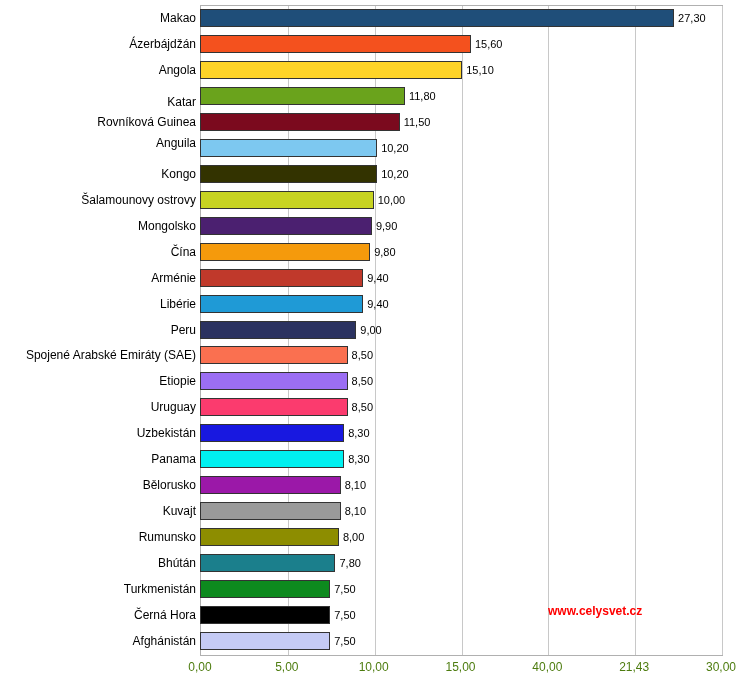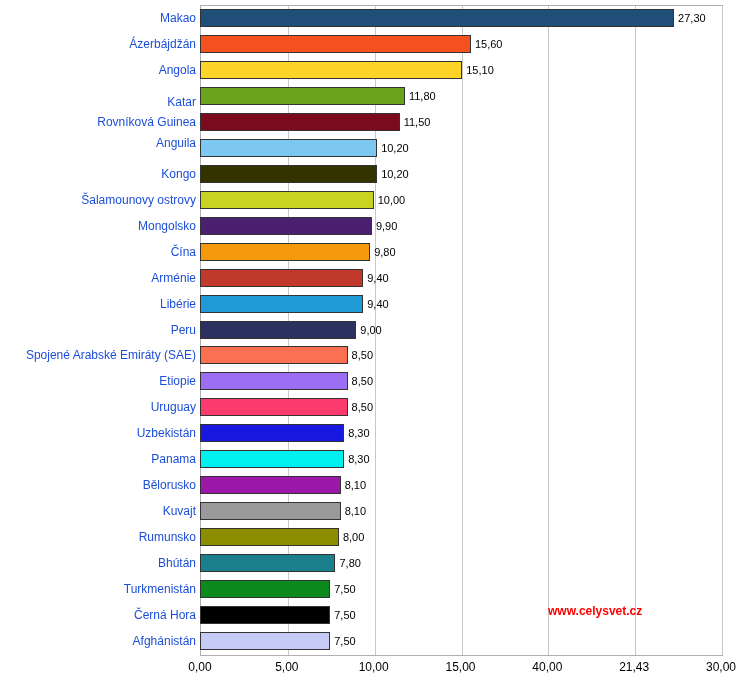--- a/index.html
+++ b/index.html
@@ -61,35 +61,35 @@
     left: 0;
     top: 5px;
     width: 196px;
     height: 651px;
   }
   .cat-label {
     position: absolute;
     right: 0;
     text-align: right;
     font-size: 12px;
-    color: #1d4ed8;
+    color: #000000;
     white-space: nowrap;
     line-height: 1;
   }
   #x-axis-labels {
     position: absolute;
     left: 200px;
     top: 660px;
     width: 523px;
     height: 20px;
   }
   .x-tick {
     position: absolute;
     font-size: 12px;
-    color: #000000;
+    color: #4d7c0f;
     transform: translateX(-50%);
     white-space: nowrap;
   }
   #watermark {
     position: absolute;
     color: #ff0000;
     font-size: 12px;
     font-weight: bold;
     white-space: nowrap;
   }

